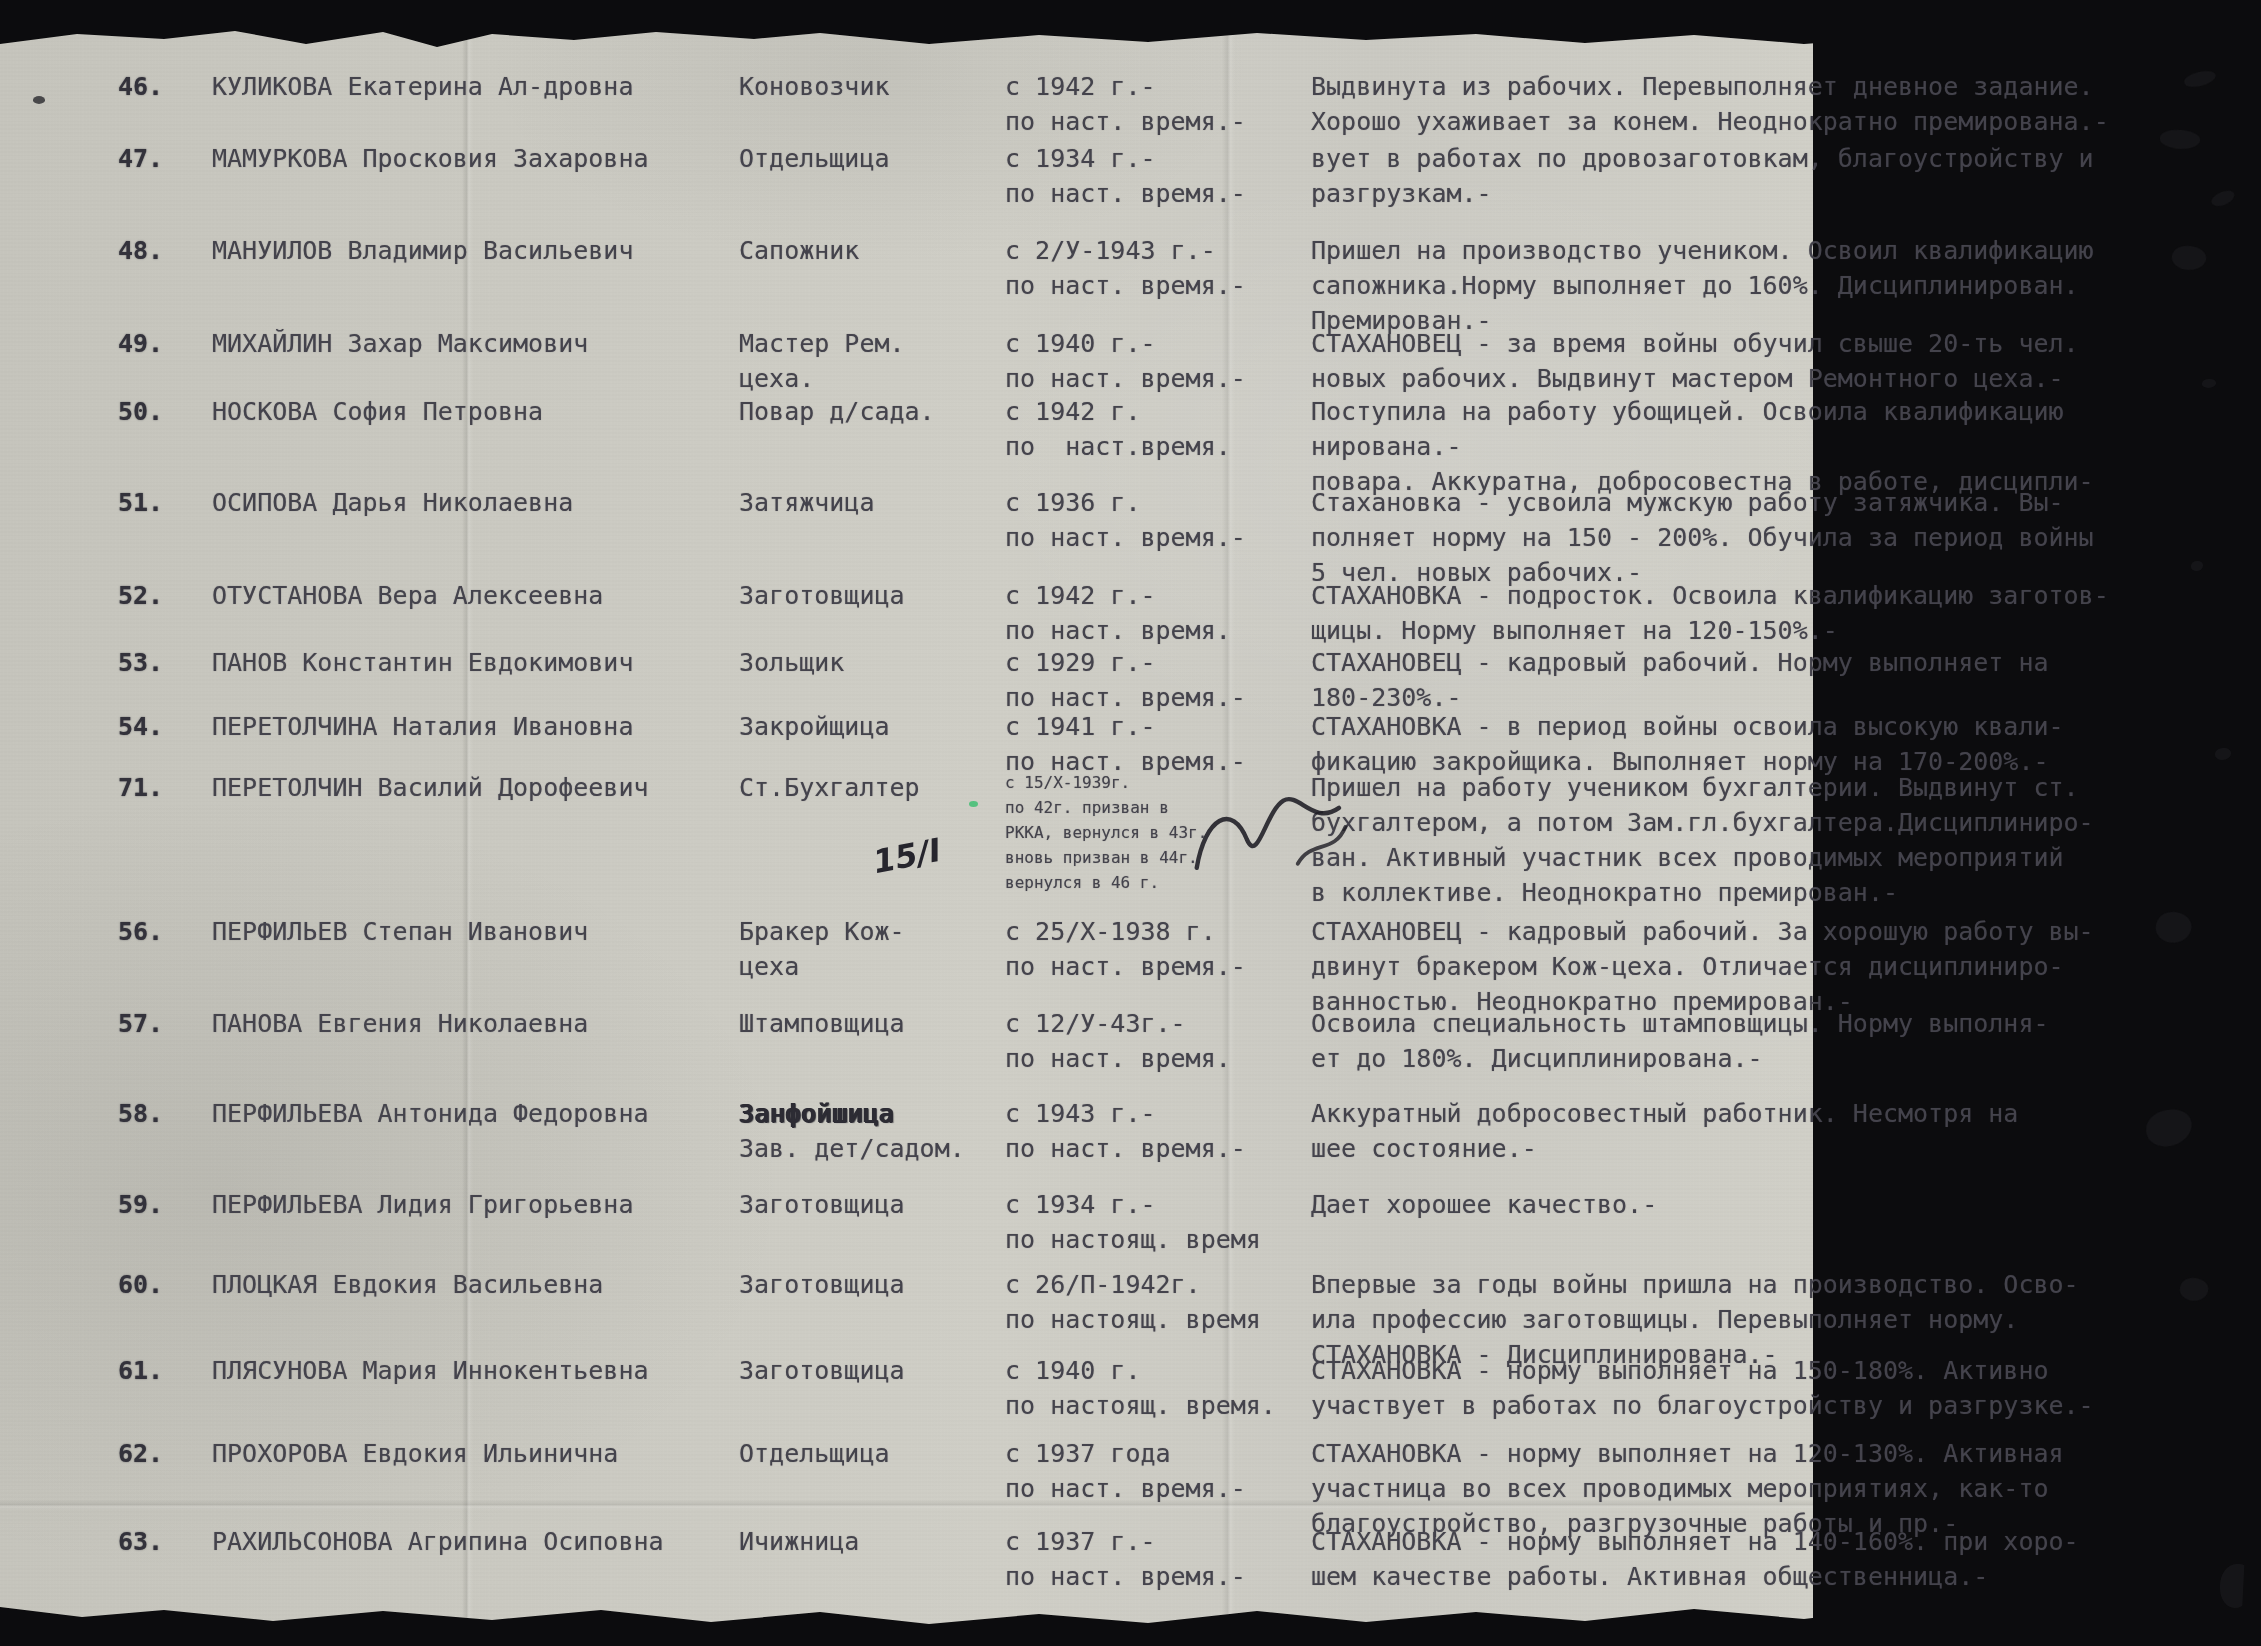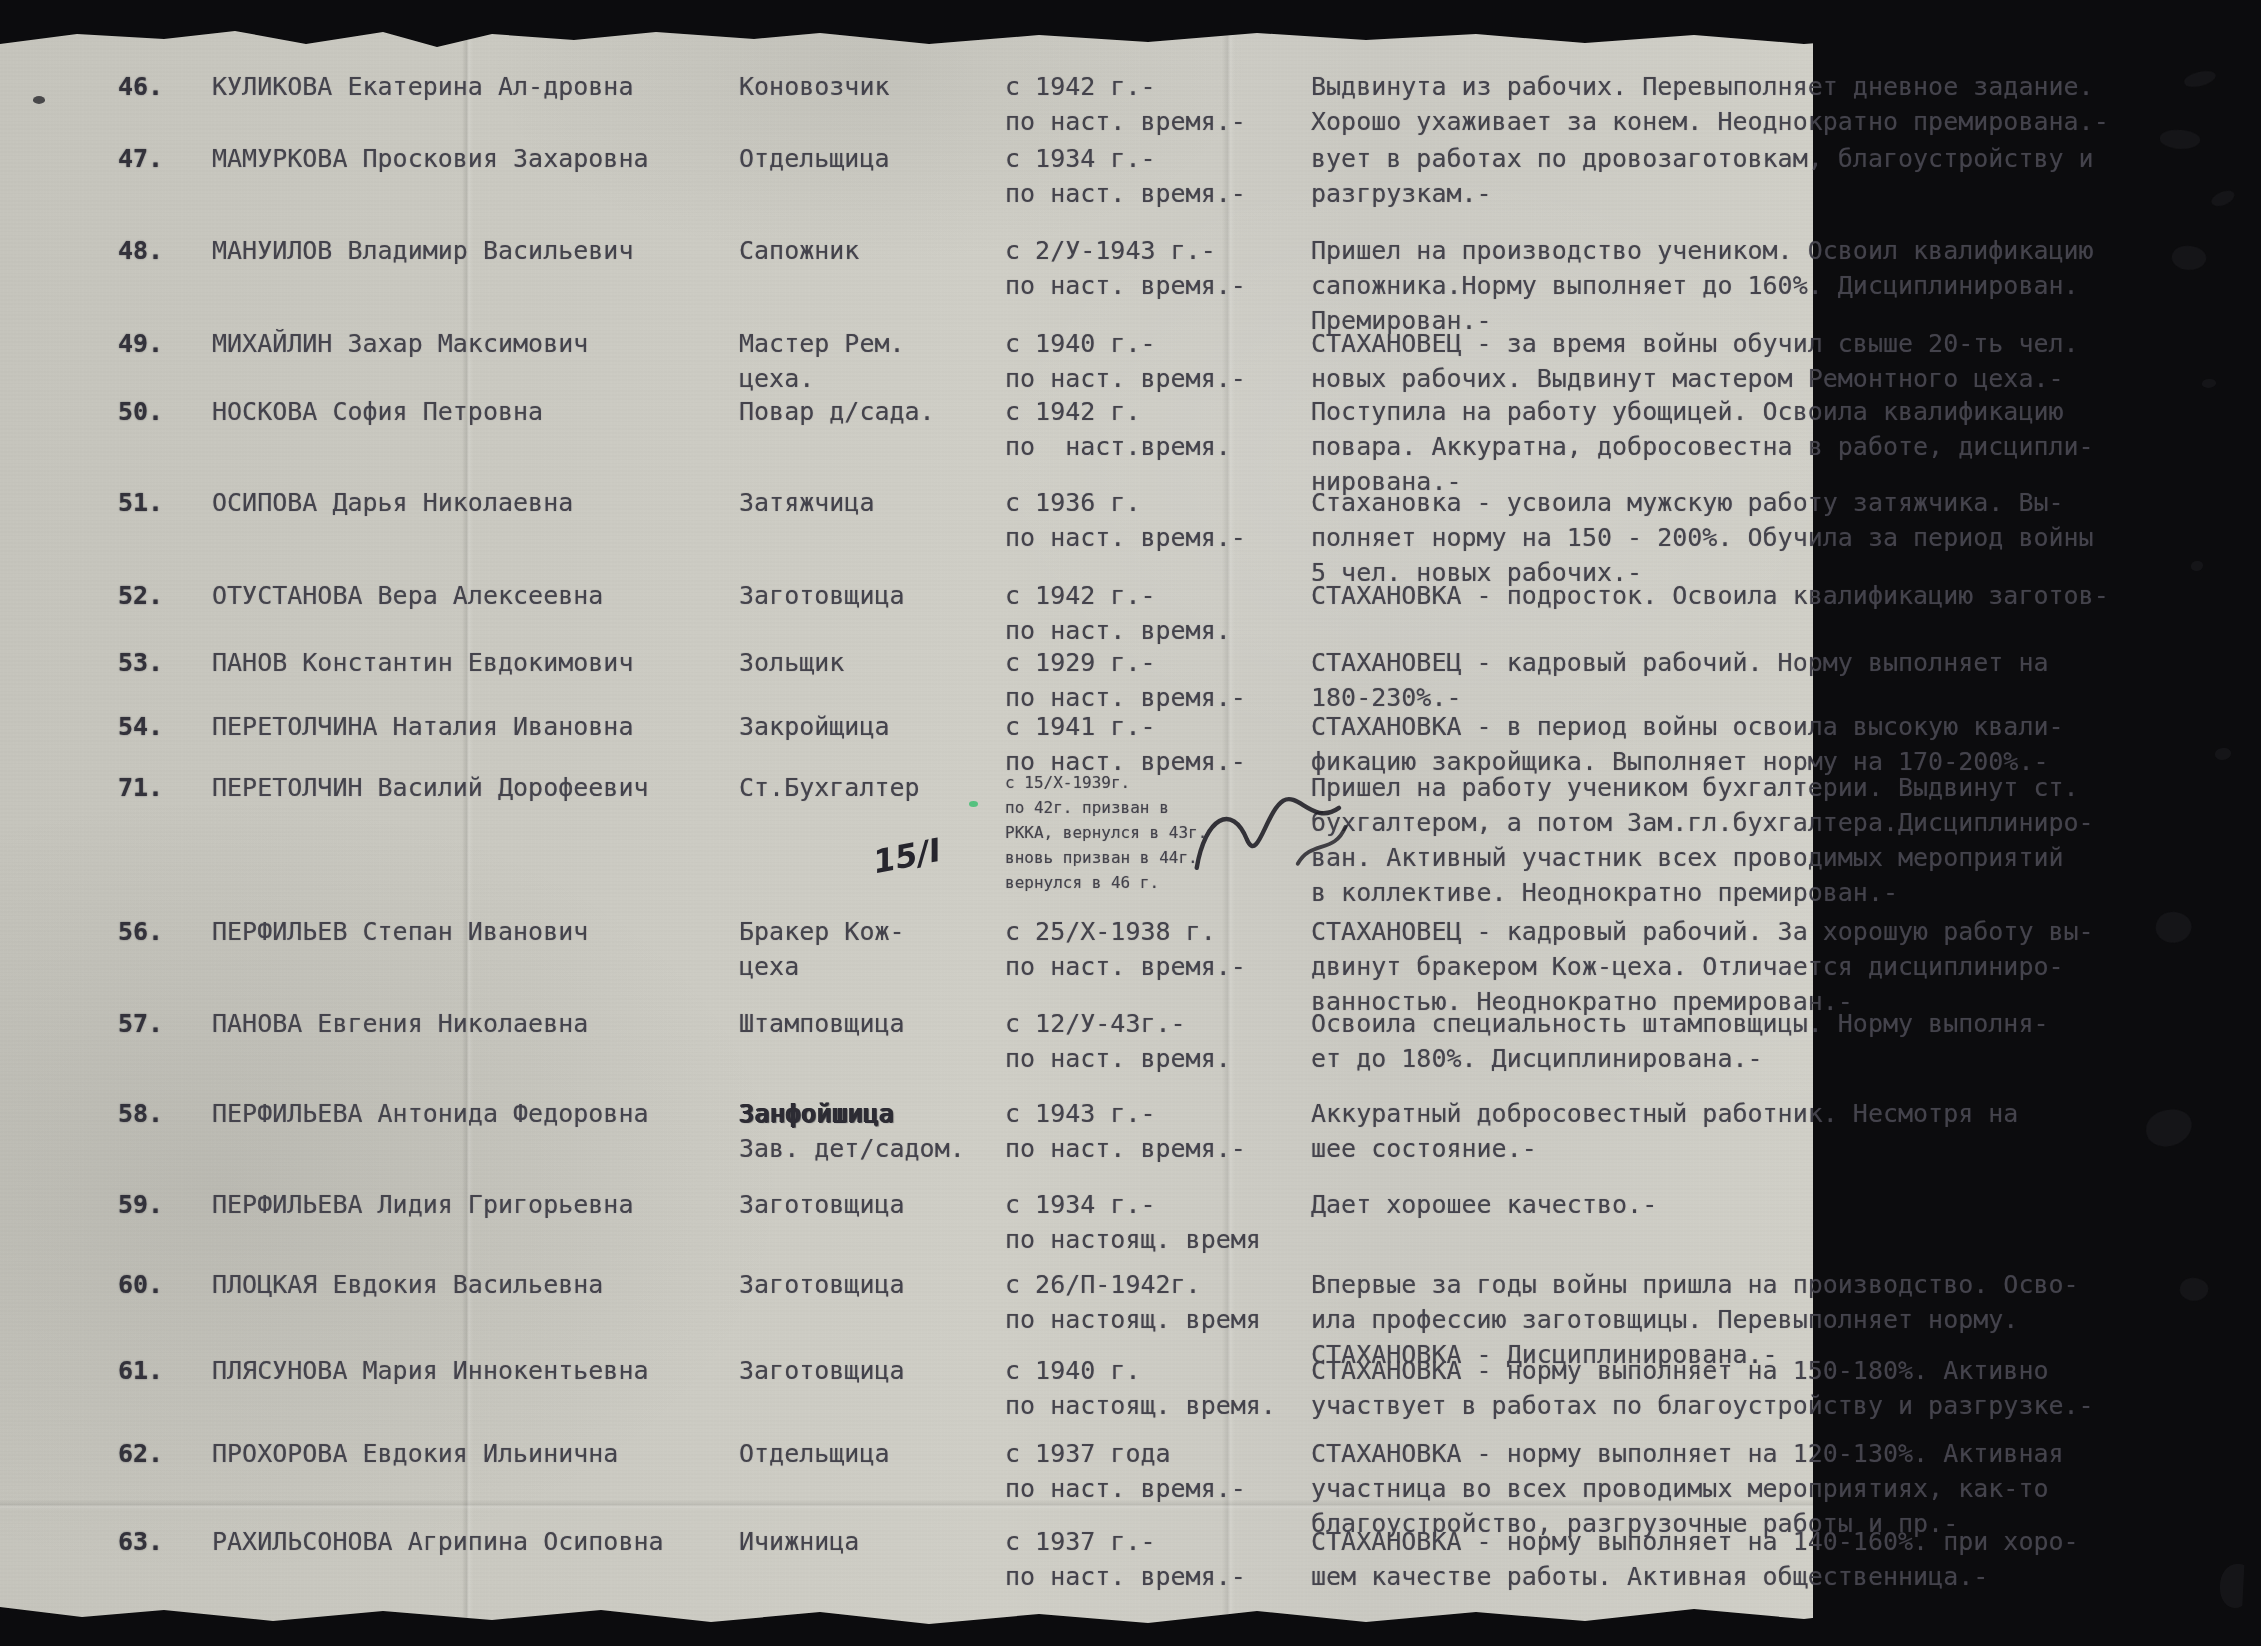--- a/index.html
+++ b/index.html
@@ -129,37 +129,37 @@
     <div class="c prof"><div>Мастер Рем.</div><div>цеха.</div></div>
     <div class="c period"><div>с 1940 г.-</div><div>по наст. время.-</div></div>
     <div class="c desc"><div>СТАХАНОВЕЦ - за время войны обучил свыше 20-ть чел.</div><div>новых рабочих. Выдвинут мастером Ремонтного цеха.-</div></div>
   </div>
 
   <div class="row">
     <div class="c num">50.</div>
     <div class="c name">НОСКОВА София Петровна</div>
     <div class="c prof"><div>Повар д/сада.</div></div>
     <div class="c period"><div>с 1942 г.</div><div>по  наст.время.</div></div>
-    <div class="c desc"><div>Поступила на работу убощицей. Освоила квалификацию</div><div>повара. Аккуратна, добросовестна в работе, дисципли-</div><div>нирована.-</div></div>
+    <div class="c desc"><div>Поступила на работу убощицей. Освоила квалификацию</div><div>нирована.-</div><div>повара. Аккуратна, добросовестна в работе, дисципли-</div></div>
   </div>
 
   <div class="row">
     <div class="c num">51.</div>
     <div class="c name">ОСИПОВА Дарья Николаевна</div>
     <div class="c prof"><div>Затяжчица</div></div>
     <div class="c period"><div>с 1936 г.</div><div>по наст. время.-</div></div>
     <div class="c desc"><div>Стахановка - усвоила мужскую работу затяжчика. Вы-</div><div>полняет норму на 150 - 200%. Обучила за период войны</div><div>5 чел. новых рабочих.-</div></div>
   </div>
 
   <div class="row">
     <div class="c num">52.</div>
     <div class="c name">ОТУСТАНОВА Вера Алексеевна</div>
     <div class="c prof"><div>Заготовщица</div></div>
     <div class="c period"><div>с 1942 г.-</div><div>по наст. время.</div></div>
-    <div class="c desc"><div>СТАХАНОВКА - подросток. Освоила квалификацию заготов-</div></div>
+    <div class="c desc"><div>СТАХАНОВКА - подросток. Освоила квалификацию заготов-</div><div>щицы. Норму выполняет на 120-150%.-</div></div>
   </div>
 
   <div class="row">
     <div class="c num">53.</div>
     <div class="c name">ПАНОВ Константин Евдокимович</div>
     <div class="c prof"><div>Зольщик</div></div>
     <div class="c period"><div>с 1929 г.-</div><div>по наст. время.-</div></div>
     <div class="c desc"><div>СТАХАНОВЕЦ - кадровый рабочий. Норму выполняет на</div><div>180-230%.-</div></div>
   </div>
 

